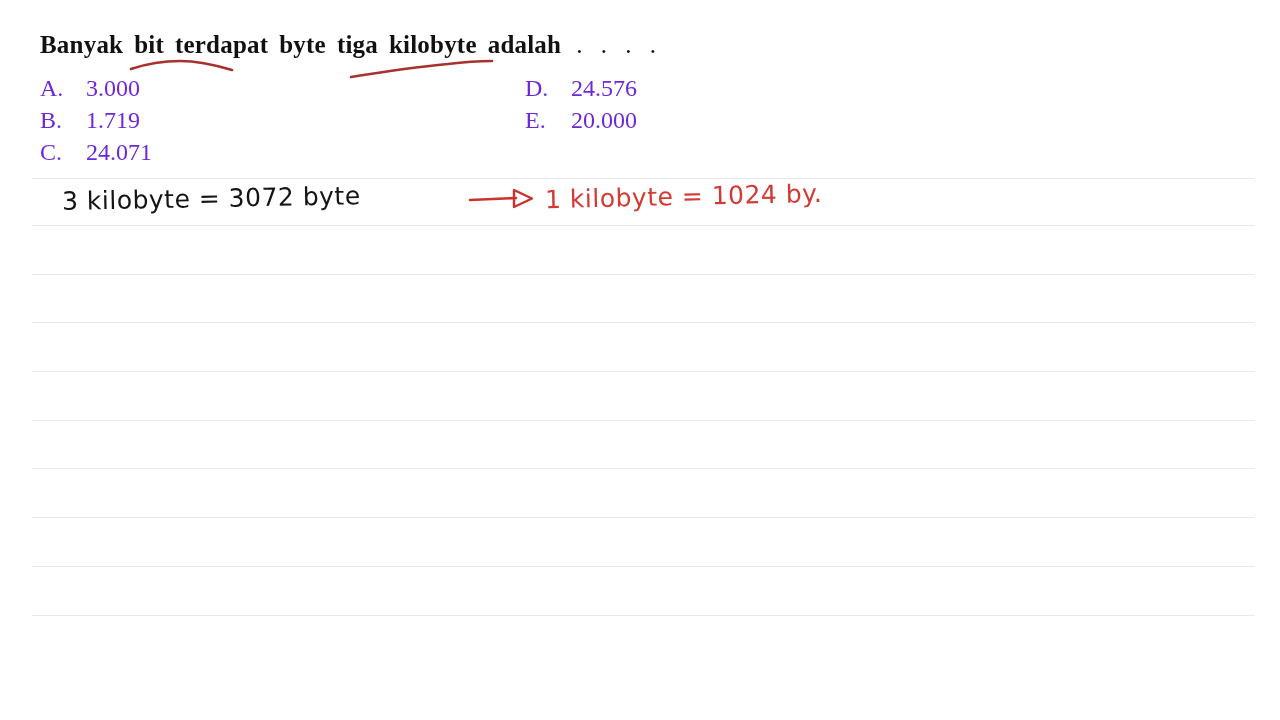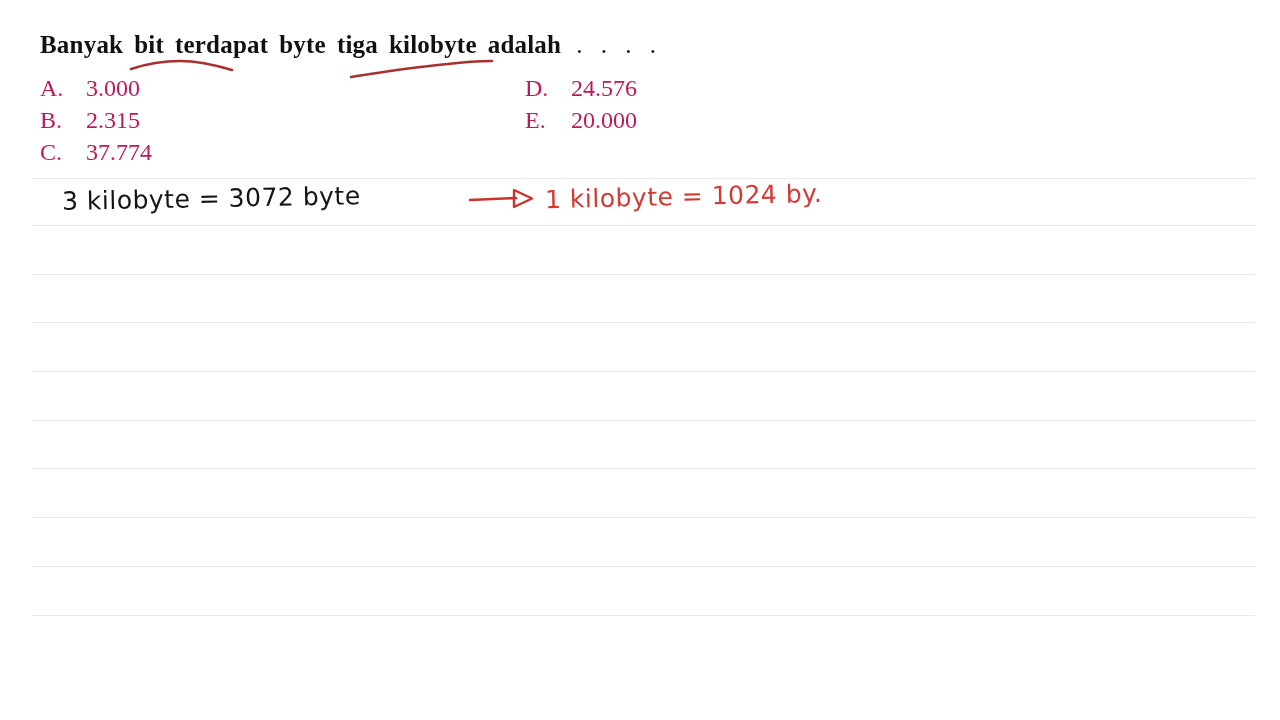--- a/index.html
+++ b/index.html
@@ -52,21 +52,21 @@
   
   .ul-red {
     position: absolute;
     pointer-events: none;
   }
 
   
   .options-col {
     position: absolute;
     font-size: 24px;
-    color: #be185d;
+    color: #6d28d9;
   }
   .col-left  { left: 40px;  top: 72px; }
   .col-right { left: 525px; top: 72px; font-family: Liberation Serif, serif; }
   .opt {
     height: 32px;
     line-height: 32px;
     white-space: nowrap;
   }
   .opt .lab {
     display: inline-block;
@@ -140,24 +140,24 @@
 
   <svg class="ul-red" style="left:348px; top:56px;" width="180" height="26">
     <path d="M3,21 C34,16 68,11 100,8 C116,6 130,5 144,5" stroke="#a8312e" stroke-width="2.6" fill="none" stroke-linecap="round"></path>
   </svg>
 
   <div class="options-col col-left">
     <div class="opt">
       <span class="lab">A.</span><span class="val">3.000</span>
     </div>
     <div class="opt">
-      <span class="lab">B.</span><span class="val">2.315</span>
+      <span class="lab">B.</span><span class="val">1.719</span>
     </div>
     <div class="opt">
-      <span class="lab">C.</span><span class="val">37.774</span>
+      <span class="lab">C.</span><span class="val">24.071</span>
     </div>
   </div>
 
   <div class="options-col col-right">
     <div class="opt">
       <span class="lab">D.</span><span class="val">24.576</span>
     </div>
     <div class="opt">
       <span class="lab">E.</span><span class="val">20.000</span>
     </div>

